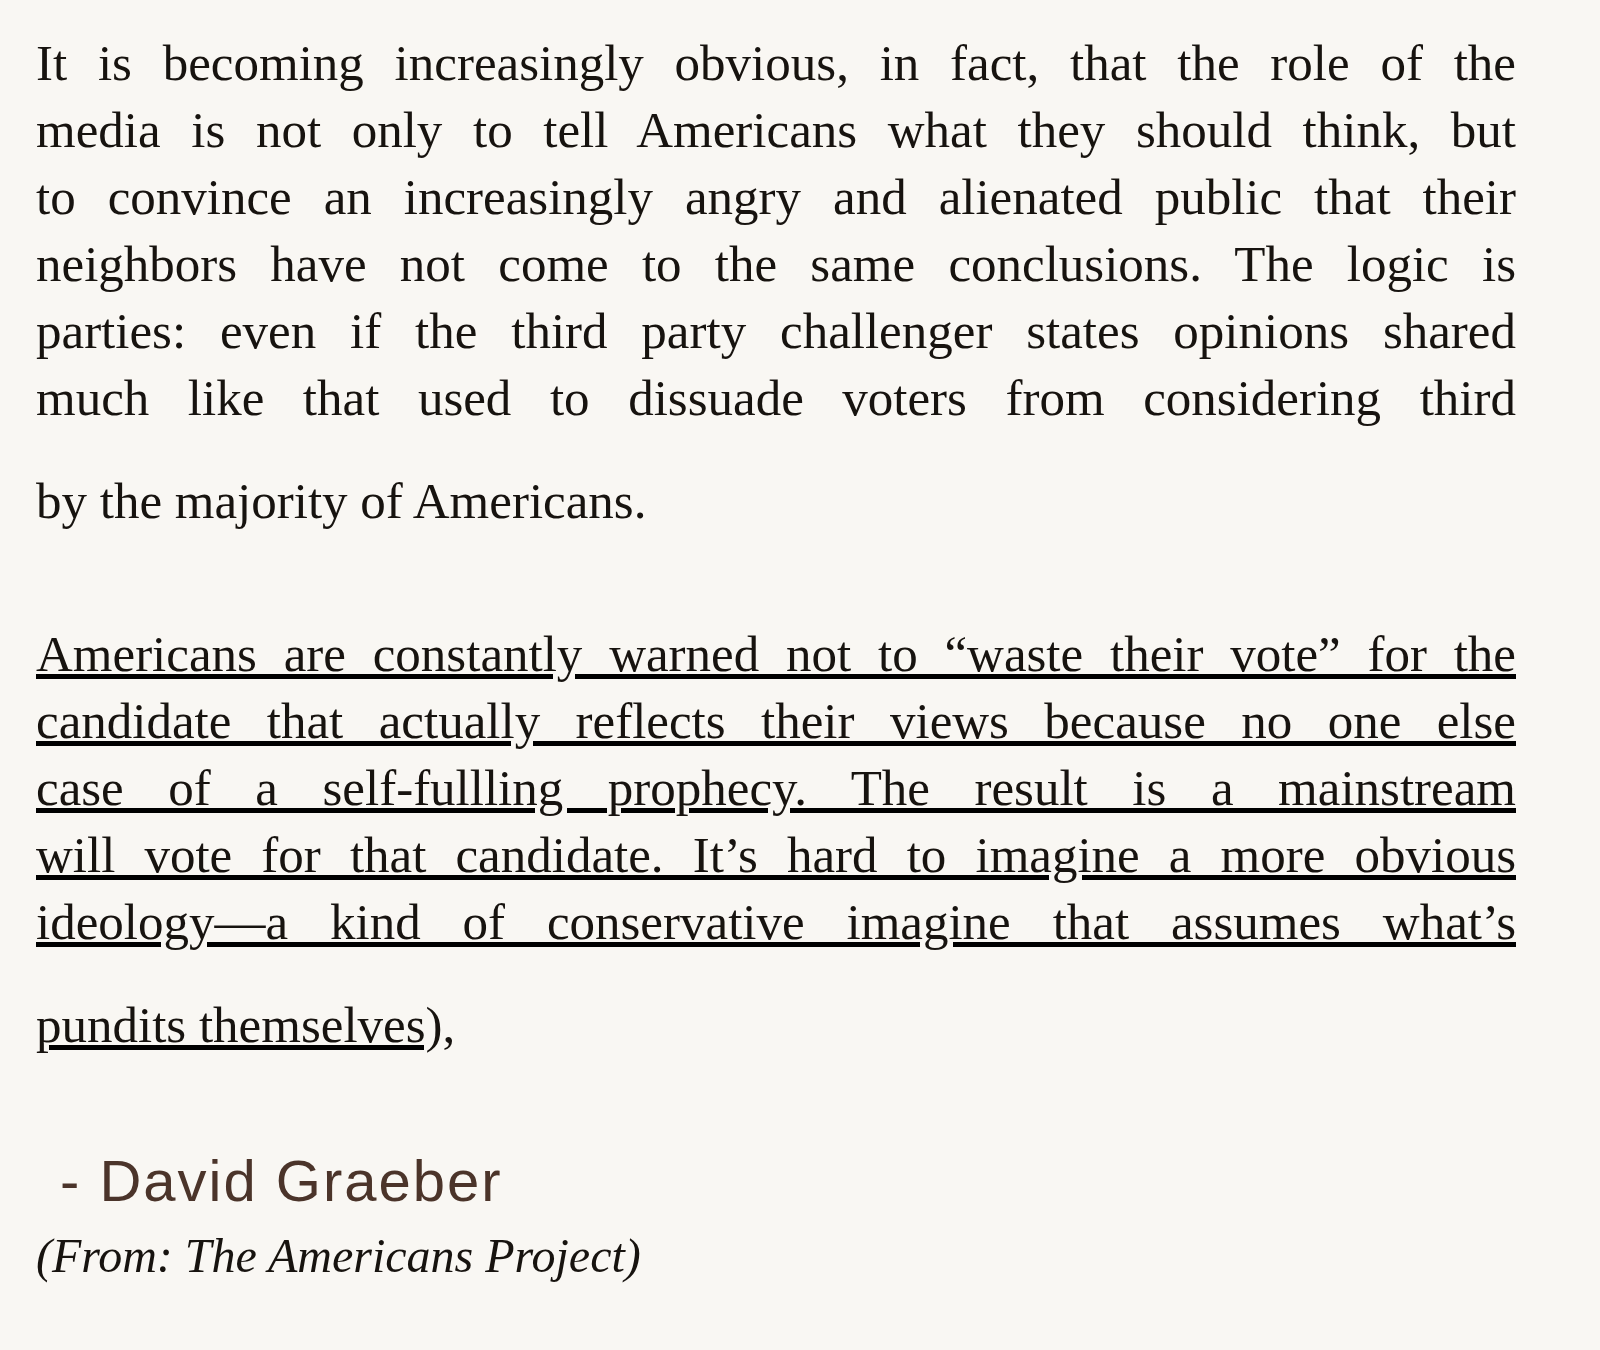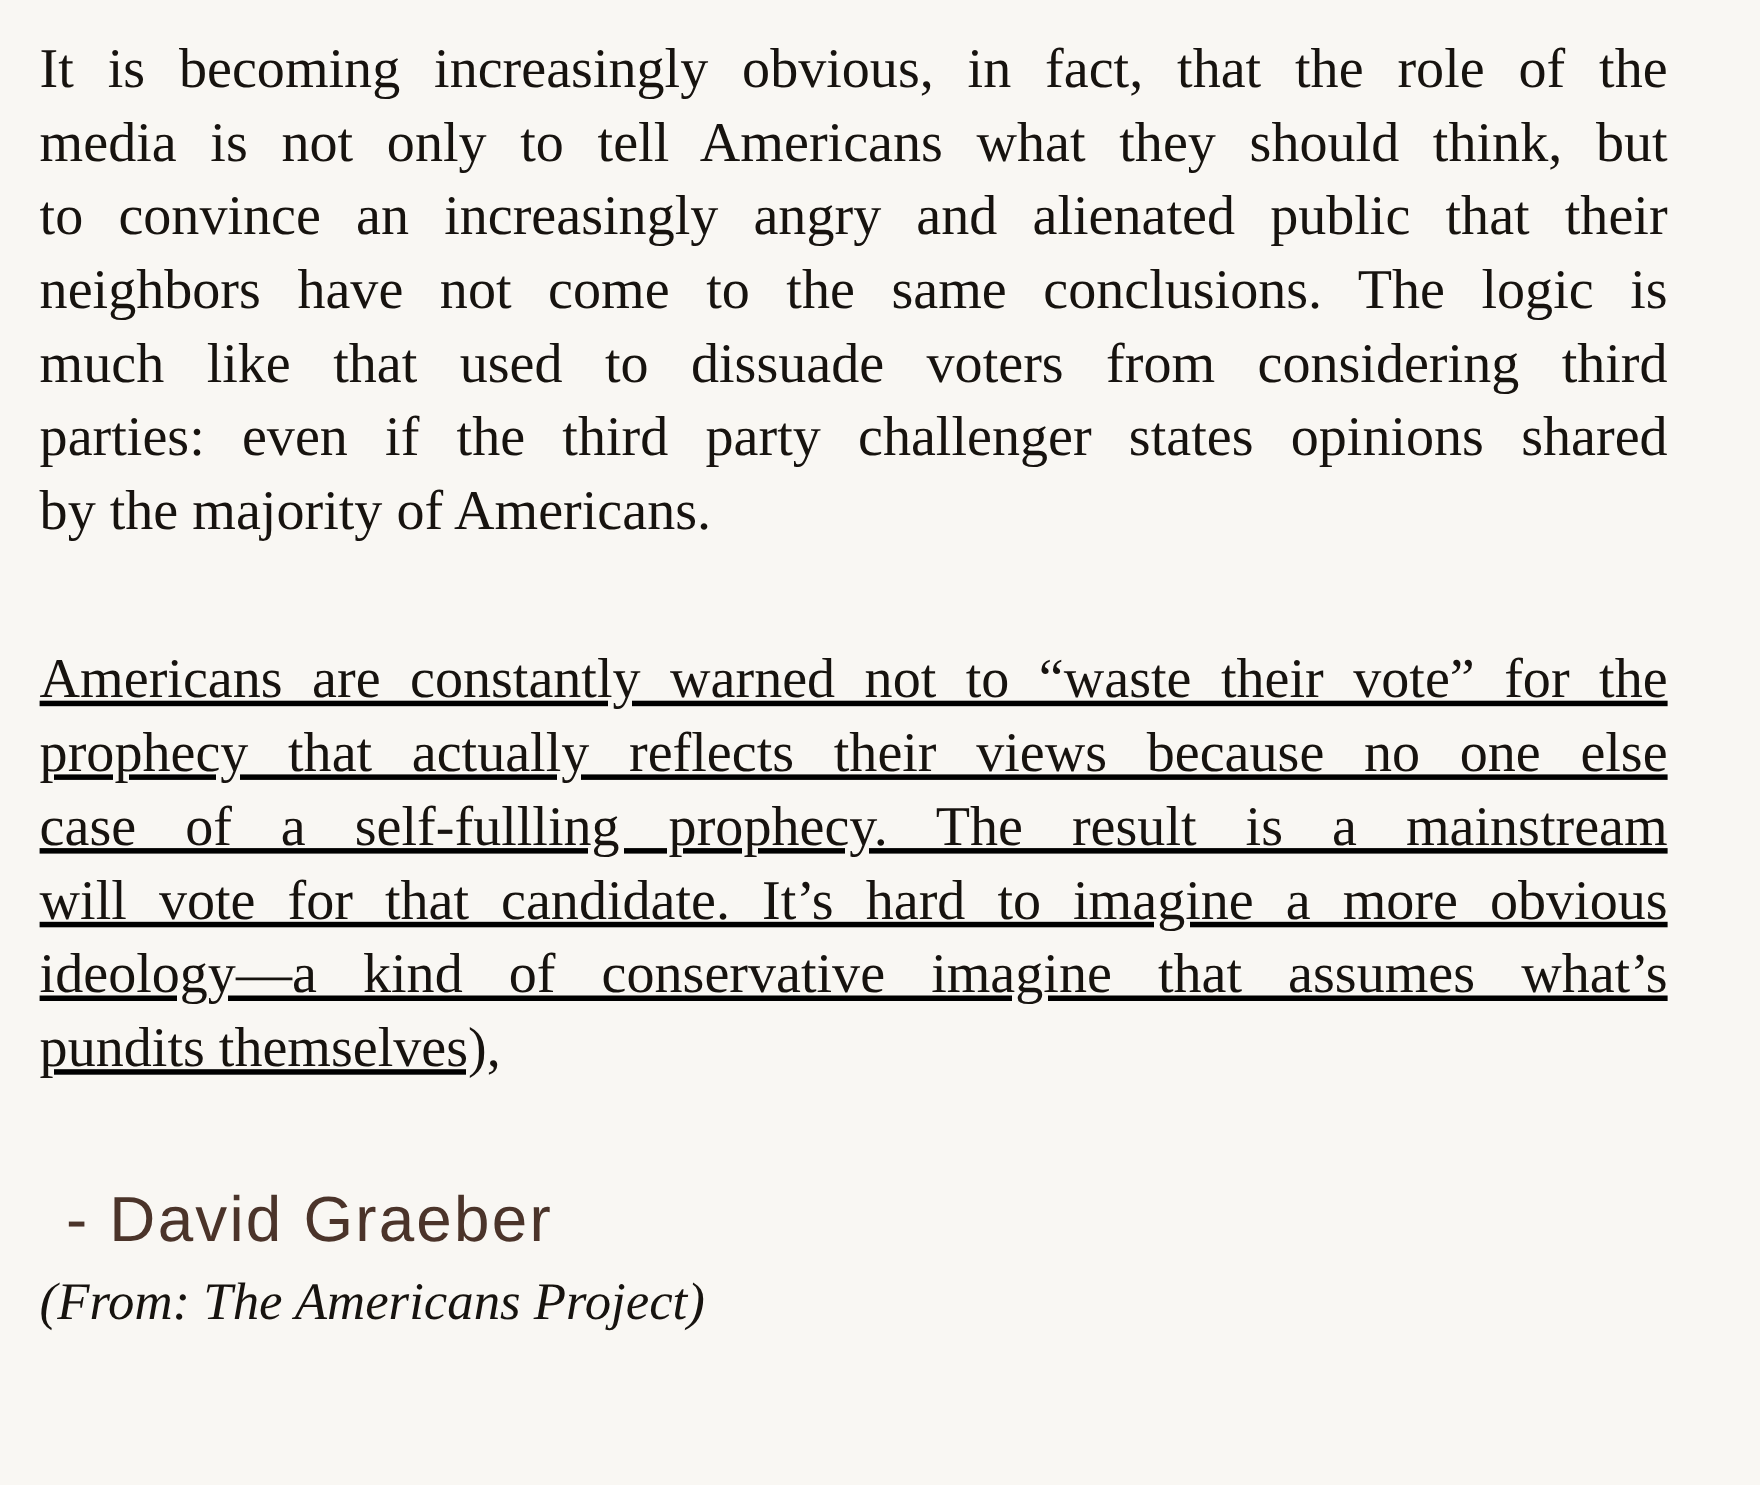--- a/index.html
+++ b/index.html
@@ -27,20 +27,21 @@
     font-size: 51px;
     line-height: 67px;
     color: #17130f;
     text-align: justify;
     text-align-last: justify;
     white-space: normal;
   }
   .line.last {
     text-align: right;
     text-align-last: left;
+    margin-top: 36px;
   }
   .attribution {
     margin-top: 90px;
     margin-left: 24px;
     font-family: "Liberation Sans", "DejaVu Sans", sans-serif;
     font-size: 58px;
     line-height: 64px;
     letter-spacing: 2px;
     color: #4b342a;
   }
@@ -56,28 +57,28 @@
 </head>
 <body>
 
 <div class="quote-wrap">
 
   <div class="para para-1">
     <div class="line">It is becoming increasingly obvious, in fact, that the role of the</div>
     <div class="line">media is not only to tell Americans what they should think, but</div>
     <div class="line">to convince an increasingly angry and alienated public that their</div>
     <div class="line">neighbors have not come to the same conclusions. The logic is</div>
+    <div class="line">parties: even if the third party challenger states opinions shared</div>
     <div class="line">much like that used to dissuade voters from considering third</div>
-    <div class="line">parties: even if the third party challenger states opinions shared</div>
     <div class="line last">by the majority of Americans.</div>
   </div>
 
   <div class="para para-2">
     <div class="line">Americans are constantly warned not to “waste their vote” for the</div>
-    <div class="line">prophecy that actually reflects their views because no one else</div>
+    <div class="line">candidate that actually reflects their views because no one else</div>
     <div class="line">case of a self-fullling prophecy.  The result is a mainstream</div>
     <div class="line">will vote for that candidate. It’s hard to imagine a more obvious</div>
     <div class="line">ideology—a kind of conservative imagine that assumes what’s</div>
     <div class="line last">pundits themselves),</div>
   </div>
 
   <div class="attribution">- David Graeber</div>
 
   <div class="source">(From: The Americans Project)</div>
 

